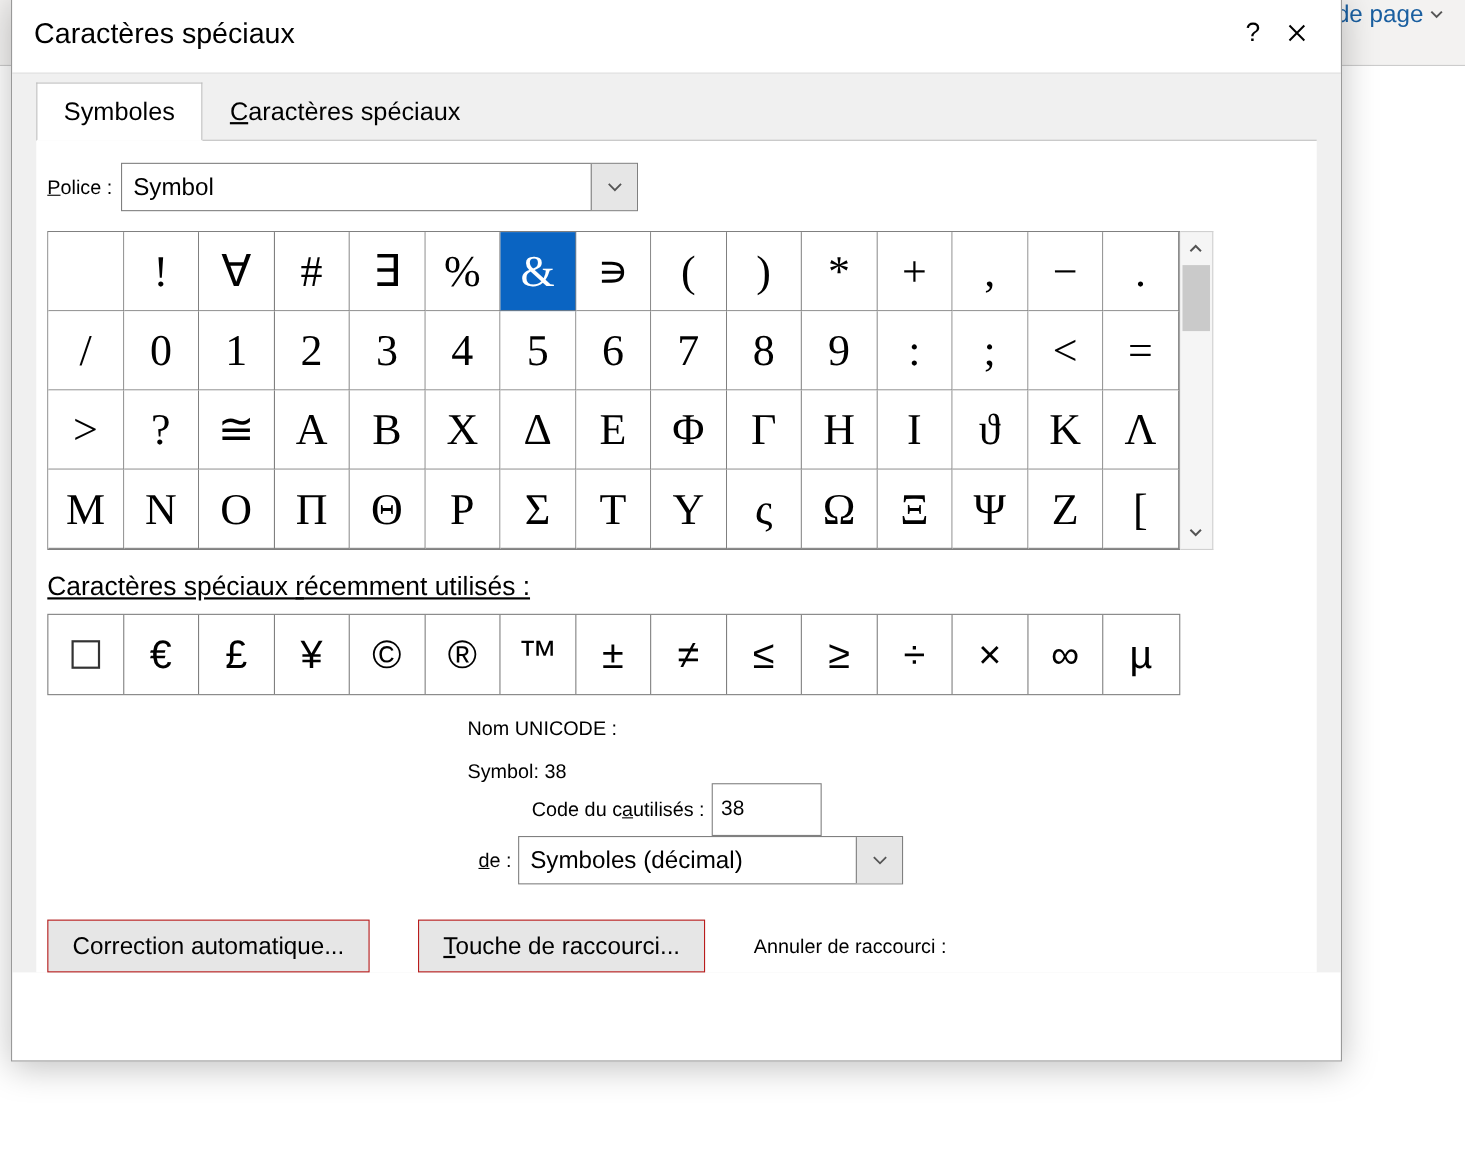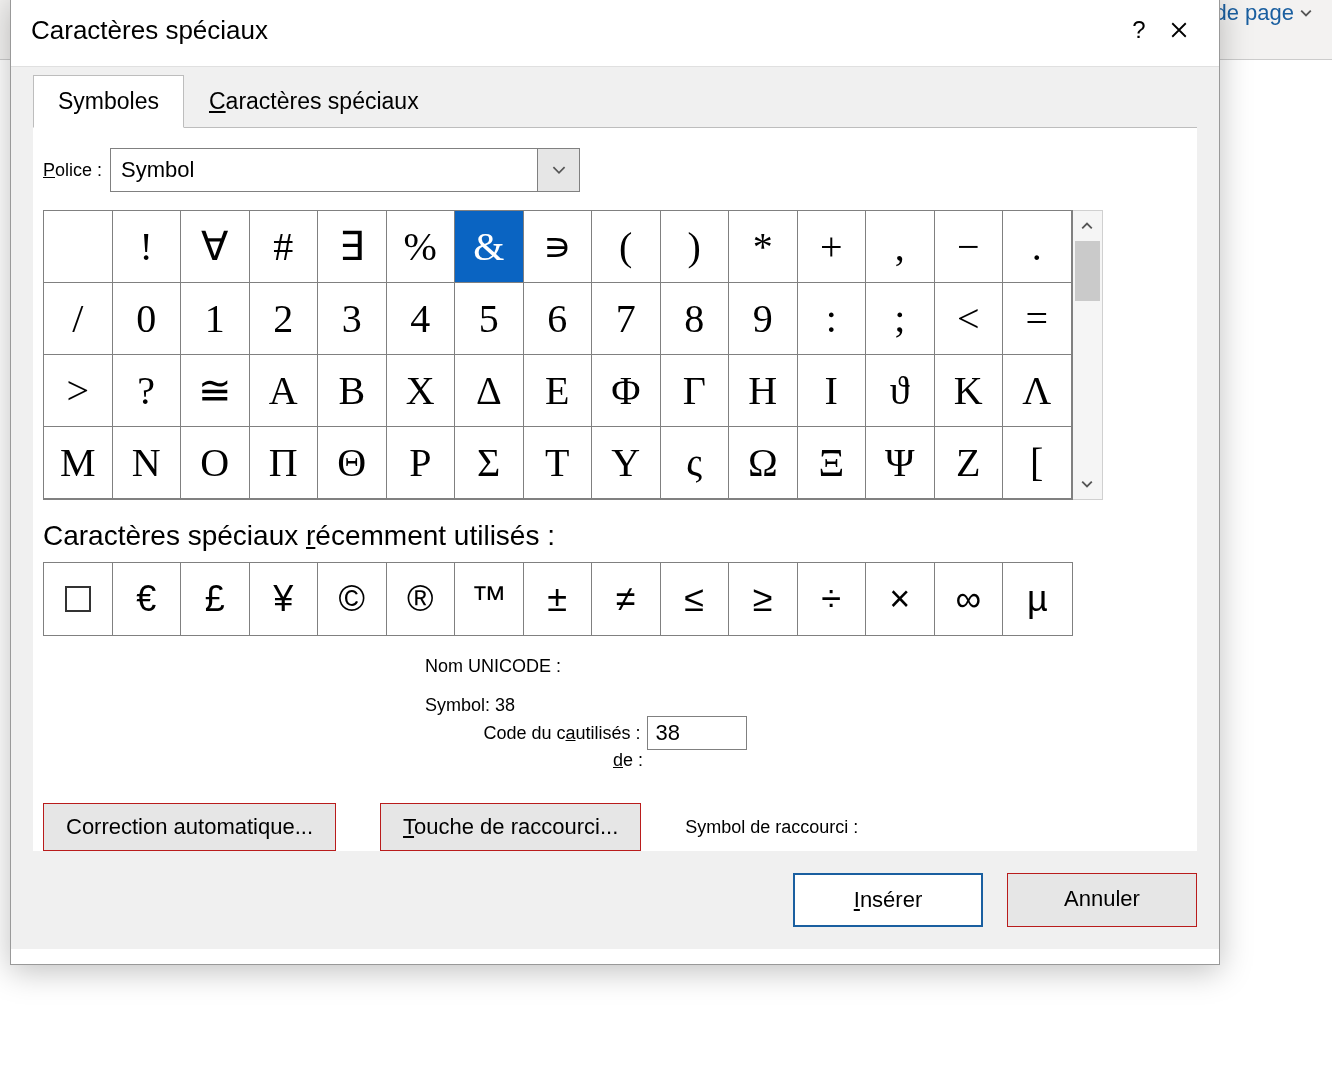--- a/index.html
+++ b/index.html
@@ -139,21 +139,21 @@
     display:flex; align-items:center; justify-content:center;
     cursor:pointer;
   }
   .vscroll .track { flex:1; position:relative; }
   .vscroll .thumb {
     position:absolute; left:2px; right:2px;
     background:#cacaca;
     height:60px; top:0;
   }
   .vscroll .arrow svg { width:12px; height:12px; fill:#555; }
-  .recent-label { margin:20px 0 10px 0; font-size:28px; }
+  .recent-label { margin:20px 0 10px 0; font-size:24px;text-decoration:underline; }
   .recent-grid {
     display:grid;
     grid-template-columns: repeat(15, 68.5px);
     grid-auto-rows: 72px;
     border:1px solid #808080;
     width:fit-content;
   }
   .rcell {
     border-right:1px solid #808080;
     display:flex; align-items:center; justify-content:center;
@@ -163,24 +163,24 @@
   }
   .rcell:last-child { border-right:none; }
   .info-row {
     margin-top:20px;
     display:flex;
     align-items:center;
     flex-direction:column;
   }
   .info-left { display:flex; flex-direction:column; gap:18px; width:380px;}
   .code-input {
-    width:100px; height:34px;
+    width:100px; height:48px;
     border:1px solid #808080;
     padding:4px 8px;
-    font-size:22px;
+    font-size:19px;
     margin-left:6px;
   }
   .from-select {
     margin-left:6px;
     height:44px;
     border:1px solid #808080;
     background:#fff;
     display:flex; align-items:center;
     width:350px;
   }
@@ -383,34 +383,36 @@
           <div style="display:flex;align-items:center;gap:0;">
             <span class="label">
               <span>Code du c</span><span style="text-decoration:underline;">a</span><span>utilisés :</span>
             </span>
             <input class="code-input" value="38" style="">
           </div>
           <div style="display:flex;align-items:center;margin-left:26px;">
             <span class="label">
               <span style="text-decoration:underline;">d</span><span>e :</span>
             </span>
+            <div class="from-select">
+              <span class="value">Symboles (décimal)</span>
+              <span class="dd-btn">
+                <svg viewBox="0 0 10 10">
+                    <path d="M1 3l4 4 4-4" stroke="#555" stroke-width="1.2" fill="none"></path>
+                  </svg>
+              </span>
+            </div>
           </div>
         </div>
 
         <div class="btn-row">
           <div class="btn">Correction automatique...</div>
           <div class="btn">
             <span style="text-decoration:underline;">T</span><span>ouche de raccourci...</span>
           </div>
-          <span class="label">Symbol de raccourci :</span>
+          <span class="label">Annuler de raccourci :</span>
         </div>
 
       </div>
     </div>
 
-    <div class="footer">
-      <div class="btn primary">
-        <span style="text-decoration:underline;">I</span><span>nsérer</span>
-      </div>
-      <div class="btn">Annuler</div>
-    </div>
   </div>
 </div>
 
 </body></html>

